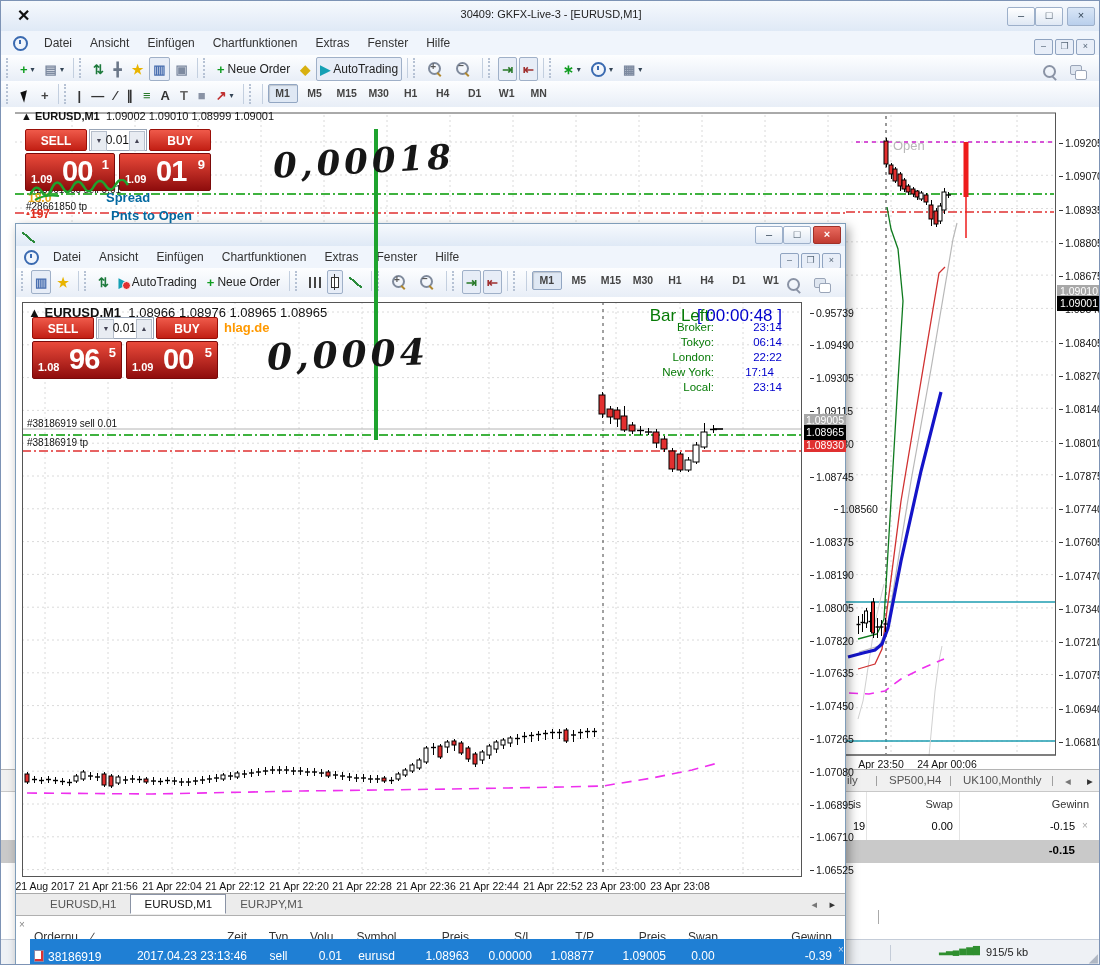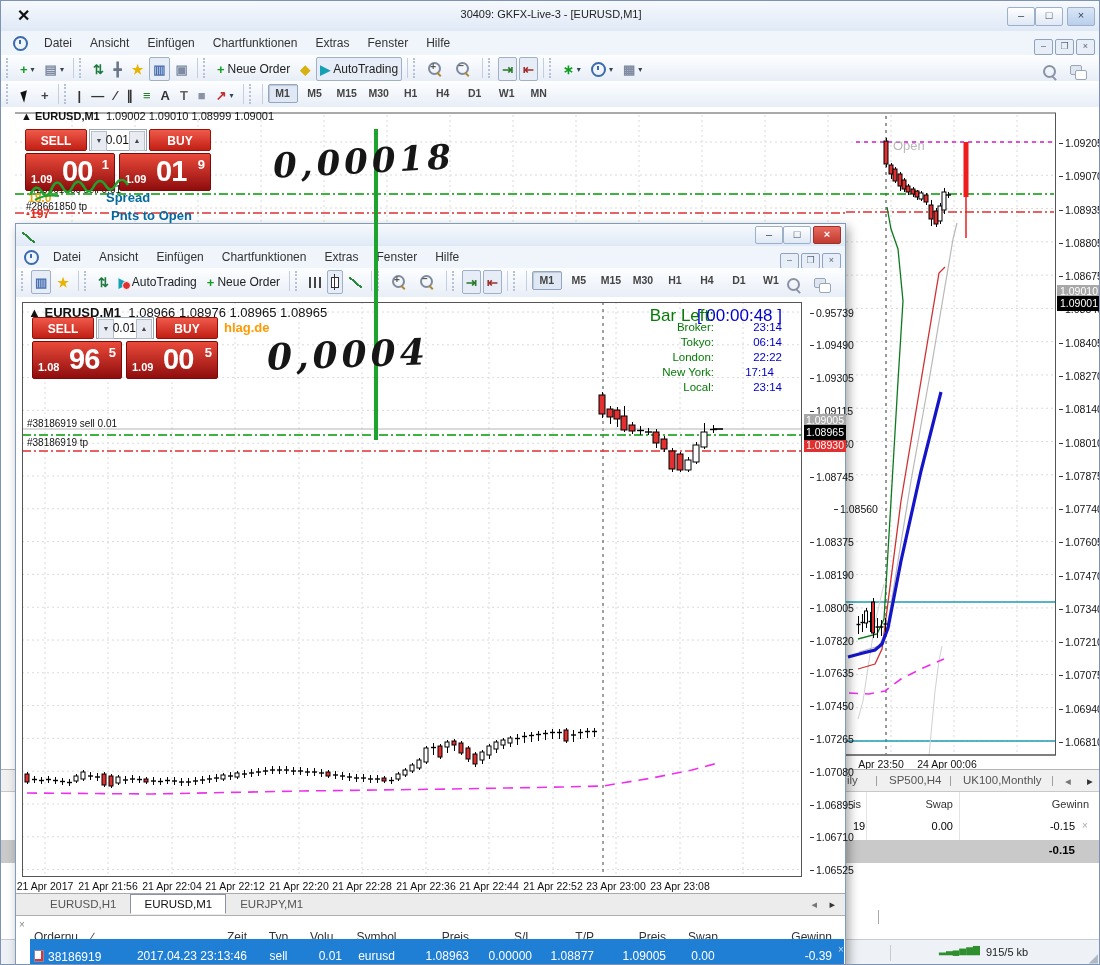--- a/index.html
+++ b/index.html
@@ -716,21 +716,21 @@
           <div class="axlab" style="top: 435.9px; left: 6px;">1.07265</div>
           <div class="axlab" style="top: 468.7px; left: 6px;">1.07080</div>
           <div class="axlab" style="top: 501.5px; left: 6px;">1.06895</div>
           <div class="axlab" style="top: 534.3px; left: 6px;">1.06710</div>
           <div class="axlab" style="top: 567.1px; left: 6px;">1.06525</div>
         </div>
       <div class="pbox" style="left:788px;top:117px;width:42px;height:13px;background:#a8a8a8;">1.09005</div>
       <div class="pbox" style="left:788px;top:142px;width:42px;height:13px;background:#e03030;">1.08930</div>
       <div class="pbox" style="left:788px;top:128px;width:42px;height:15px;line-height:15px;background:#000;">1.08965</div>
       <div class="abs" id="inner-times" style="left:0;top:583px;width:829px;height:13px;">
-          <div class="timelab" style="left: 29px; top: 0px;">21 Apr 2017</div>
+          <div class="timelab" style="left: 29px; top: 0px;">21 Aug 2017</div>
           <div class="timelab" style="left: 92px; top: 0px;">21 Apr 21:56</div>
           <div class="timelab" style="left: 156px; top: 0px;">21 Apr 22:04</div>
           <div class="timelab" style="left: 219px; top: 0px;">21 Apr 22:12</div>
           <div class="timelab" style="left: 283px; top: 0px;">21 Apr 22:20</div>
           <div class="timelab" style="left: 346px; top: 0px;">21 Apr 22:28</div>
           <div class="timelab" style="left: 410px; top: 0px;">21 Apr 22:36</div>
           <div class="timelab" style="left: 473px; top: 0px;">21 Apr 22:44</div>
           <div class="timelab" style="left: 537px; top: 0px;">21 Apr 22:52</div>
           <div class="timelab" style="left: 600px; top: 0px;">23 Apr 23:00</div>
           <div class="timelab" style="left: 664px; top: 0px;">23 Apr 23:08</div>

